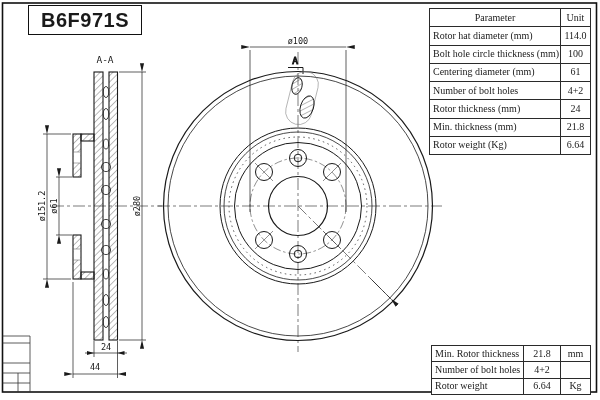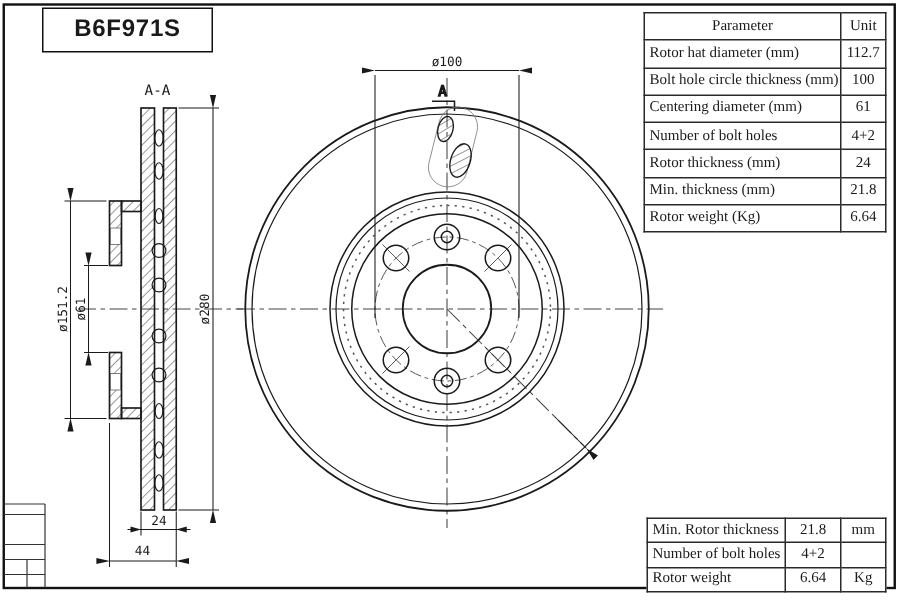--- a/index.html
+++ b/index.html
@@ -1,21 +1,21 @@
 <!DOCTYPE html>
 <html><head>
 <meta charset="utf-8">
 <style>
   html,body{margin:0;padding:0;background:#e8e8e8;}
   .page{position:relative;width:600px;height:400px;background:#ffffff;overflow:hidden;
         font-family:"Liberation Sans",sans-serif;color:#1a1a1a;}
   .page svg{position:absolute;left:0;top:0;}
   .titlebox{position:absolute;left:28px;top:5px;width:112px;height:28px;
             border:1.4px solid #111;display:flex;align-items:center;justify-content:center;
-            font-weight:bold;font-size:16px;letter-spacing:.5px;background:#fff;}
+            font-weight:bold;font-size:20px;letter-spacing:.5px;background:#fff;}
   table.grid{position:absolute;border-collapse:collapse;table-layout:fixed;background:#fff;
              font-family:"Liberation Serif",serif;font-size:10px;color:#1a1a1a;}
   table.grid td,table.grid th{border:1px solid #2a2a2a;padding:0 3px;font-weight:normal;
              white-space:nowrap;overflow:hidden;vertical-align:middle;line-height:1;}
   .ptable{left:429px;top:8px;width:161px;height:147px;}
   .stable{left:431px;top:345px;width:159px;height:50px;}
   .c{text-align:center;}
   .l{text-align:left;}
   .dimtxt{font-family:"DejaVu Sans Mono",monospace;font-size:8.5px;fill:#1a1a1a;}
   .lbltxt{font-family:"DejaVu Sans Mono",monospace;font-size:9.5px;fill:#1a1a1a;}
@@ -186,21 +186,21 @@
         <col style="width:131px">
         <col style="width:30px">
       </colgroup>
   <tbody>
         <tr>
     <th class="c">Parameter</th>
     <th class="c">Unit</th>
   </tr>
   <tr>
           <td class="l">Rotor hat diameter (mm)</td>
-          <td class="c">112.7</td>
+          <td class="c">114.0</td>
         </tr>
   <tr>
           <td class="l">Bolt hole circle thickness (mm)</td>
           <td class="c">100</td>
         </tr>
   <tr>
           <td class="l">Centering diameter (mm)</td>
           <td class="c">61</td>
         </tr>
   <tr>

